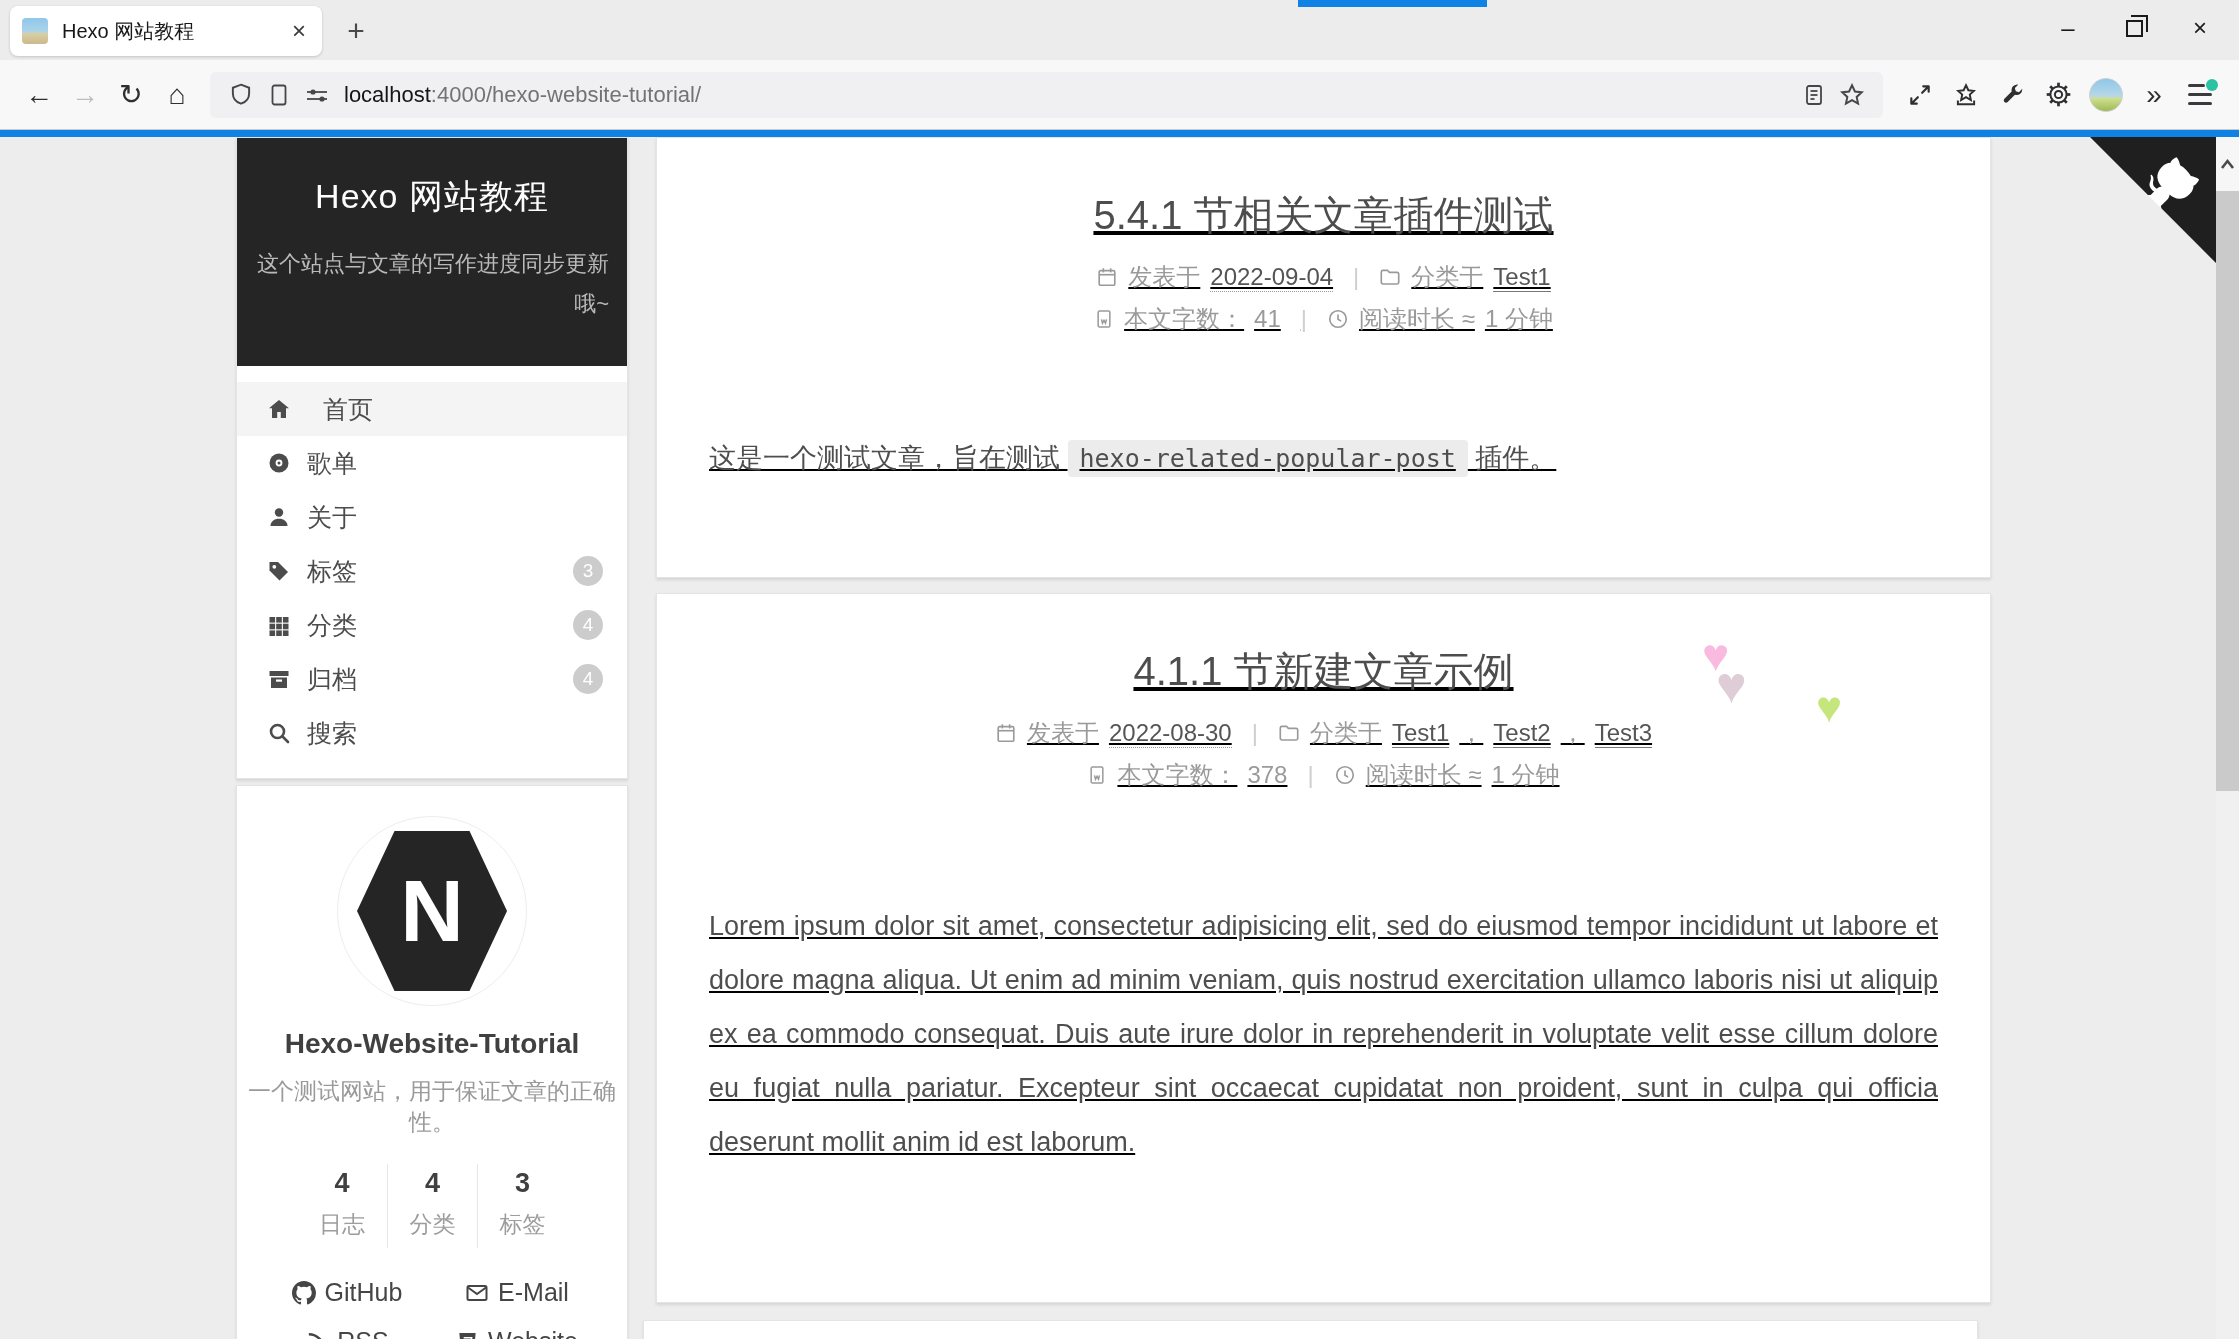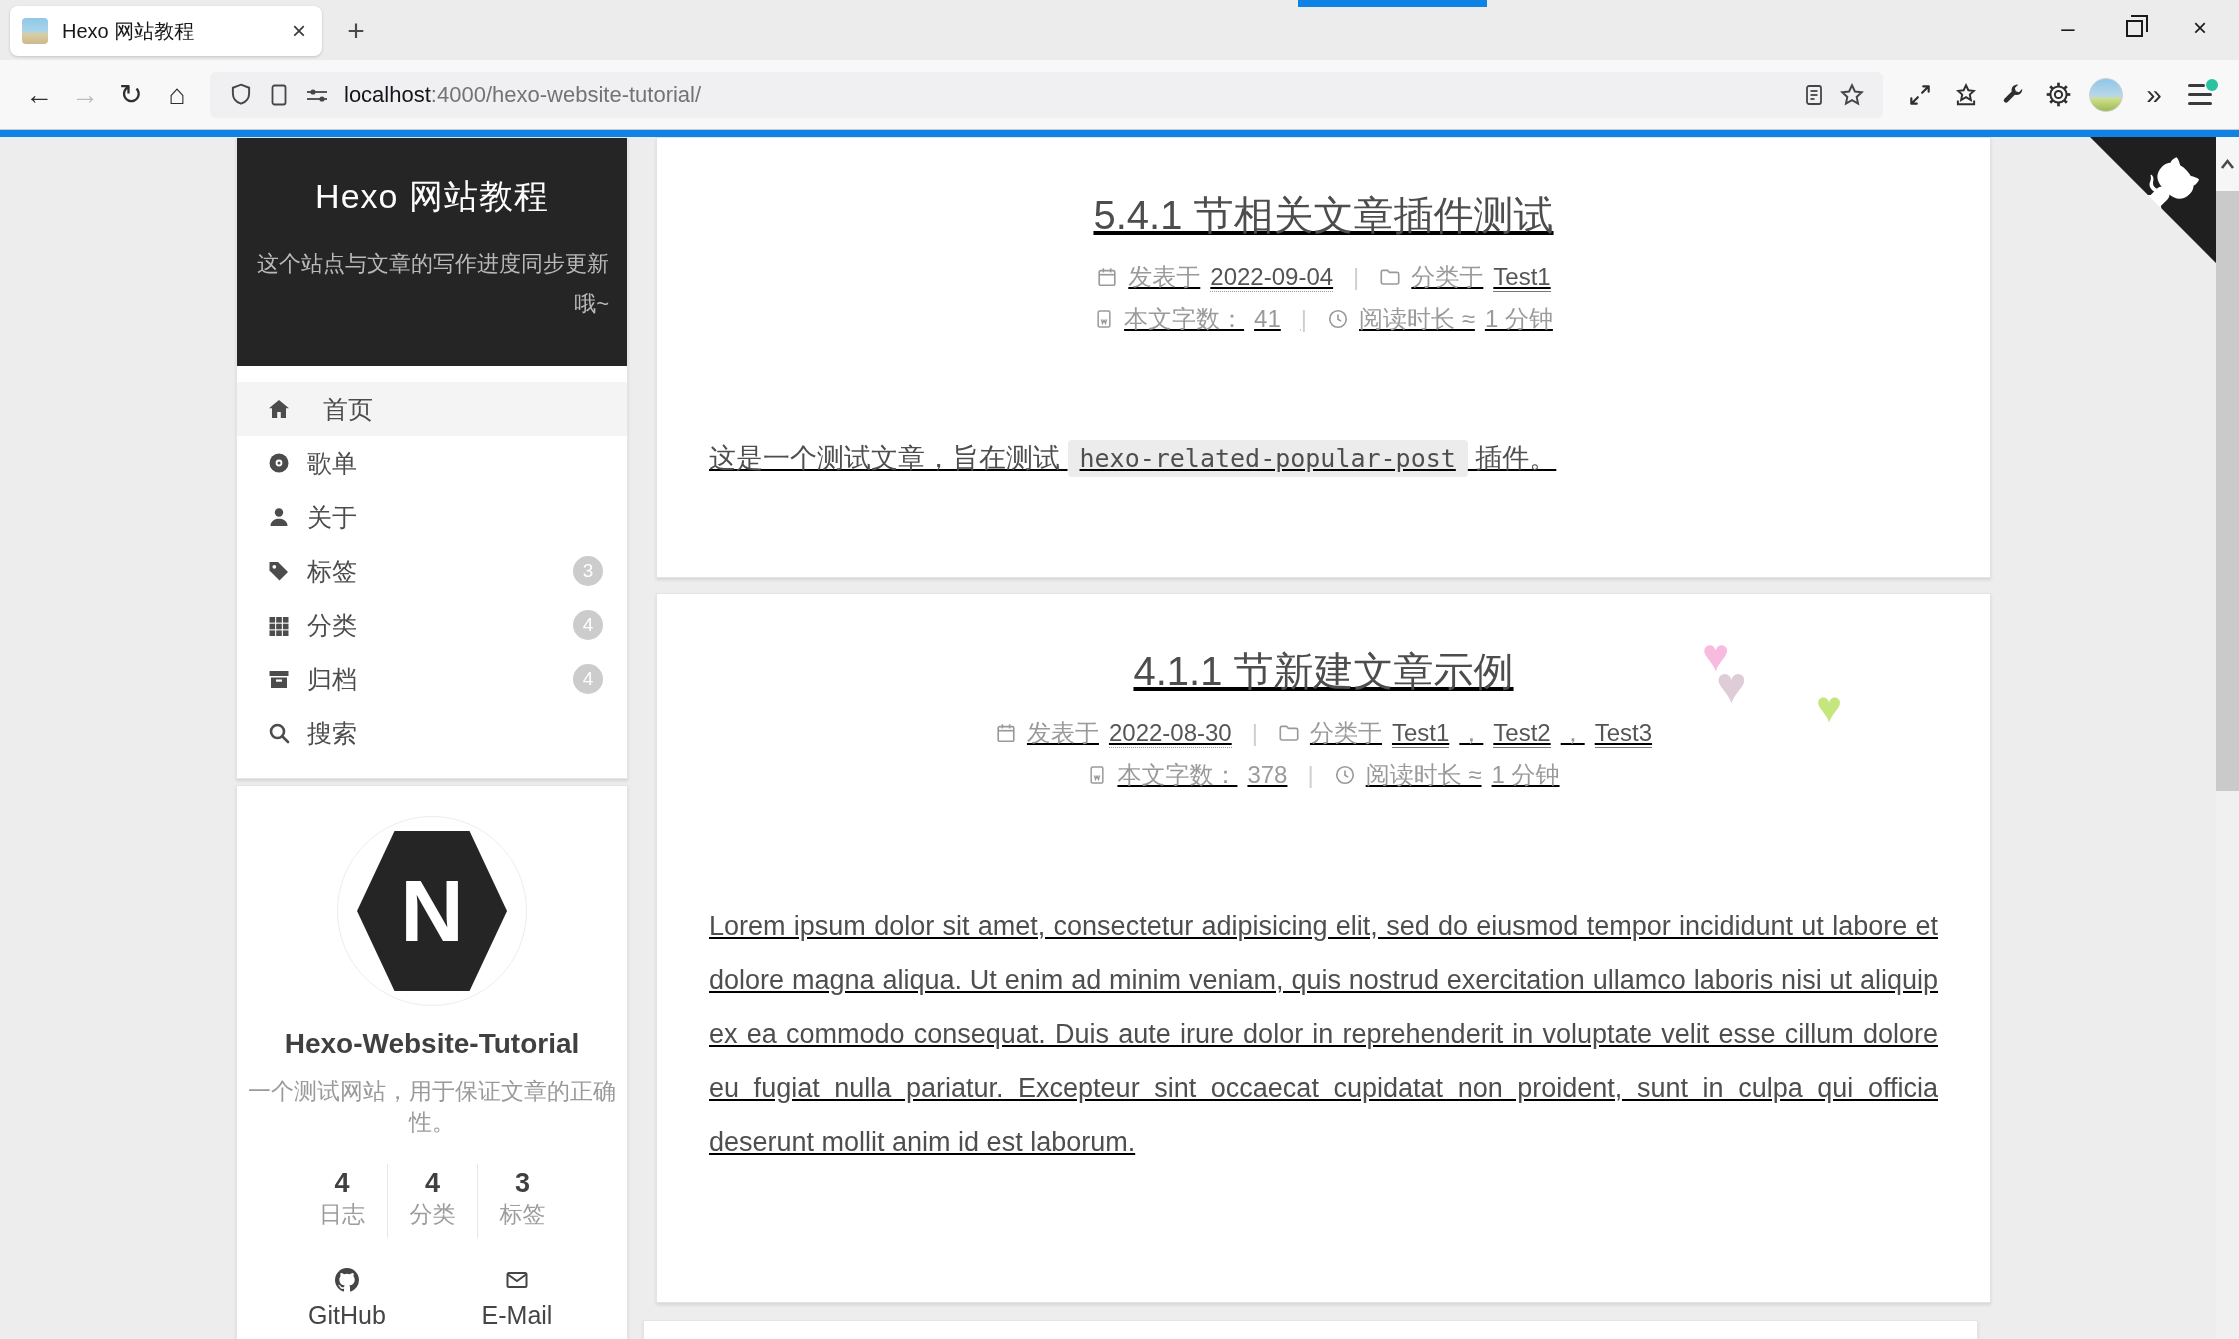--- a/index.html
+++ b/index.html
@@ -76,25 +76,25 @@
               display:flex; align-items:center; justify-content:center; }
   .hexagon { width:150px; height:160px; background:#252525; display:flex; align-items:center;
              justify-content:center; clip-path:polygon(25% 0%,75% 0%,100% 50%,75% 100%,25% 100%,0% 50%); }
   .hexagon span { color:#fff; font-size:88px; font-weight:bold; line-height:1; }
   .p-name { margin-top:22px; font-size:28px; font-weight:bold; color:#404040; }
   .p-desc { margin-top:16px; font-size:23px; color:#9a9a9a; }
   .p-stats { margin-top:26px; display:flex; justify-content:center; }
   .stat { width:90px; padding:4px 0 8px; }
   .stat + .stat { border-left:1px solid #e7e7e7; }
   .stat-val { font-size:27px; font-weight:bold; color:#404040; }
-  .stat-lab { font-size:23px; color:#9d9d9d; }
+  .stat-lab { font-size:23px; color:#9d9d9d; margin-top:10px; }
   .p-links { margin:30px auto 0; display:grid; grid-template-columns:170px 170px; row-gap:20px;
              justify-content:center; }
   .p-link { display:flex; align-items:center; justify-content:center; gap:9px; font-size:25px;
-            color:#454545; cursor:pointer;flex-direction:column; }
+            color:#454545; cursor:pointer; }
   .p-link svg { flex:0 0 auto; }
 
   .main { position:absolute; left:643px; top:0; width:1335px; }
   .post { position:absolute; left:13px; width:1335px; text-align:center;text-decoration:underline; }
   .post-a { top:0; height:441px; }
   .post-b { top:456px; height:710px; }
   .post-stub { position:absolute; left:0; top:1183px; width:1335px; height:60px; }
   .post-title { font-size:40px; font-weight:400; color:#4d4d4d; padding-top:50px; }
   .meta { margin-top:18px; font-size:24px; color:#9a9a9a; display:flex; justify-content:center;
           align-items:center; gap:10px; }

